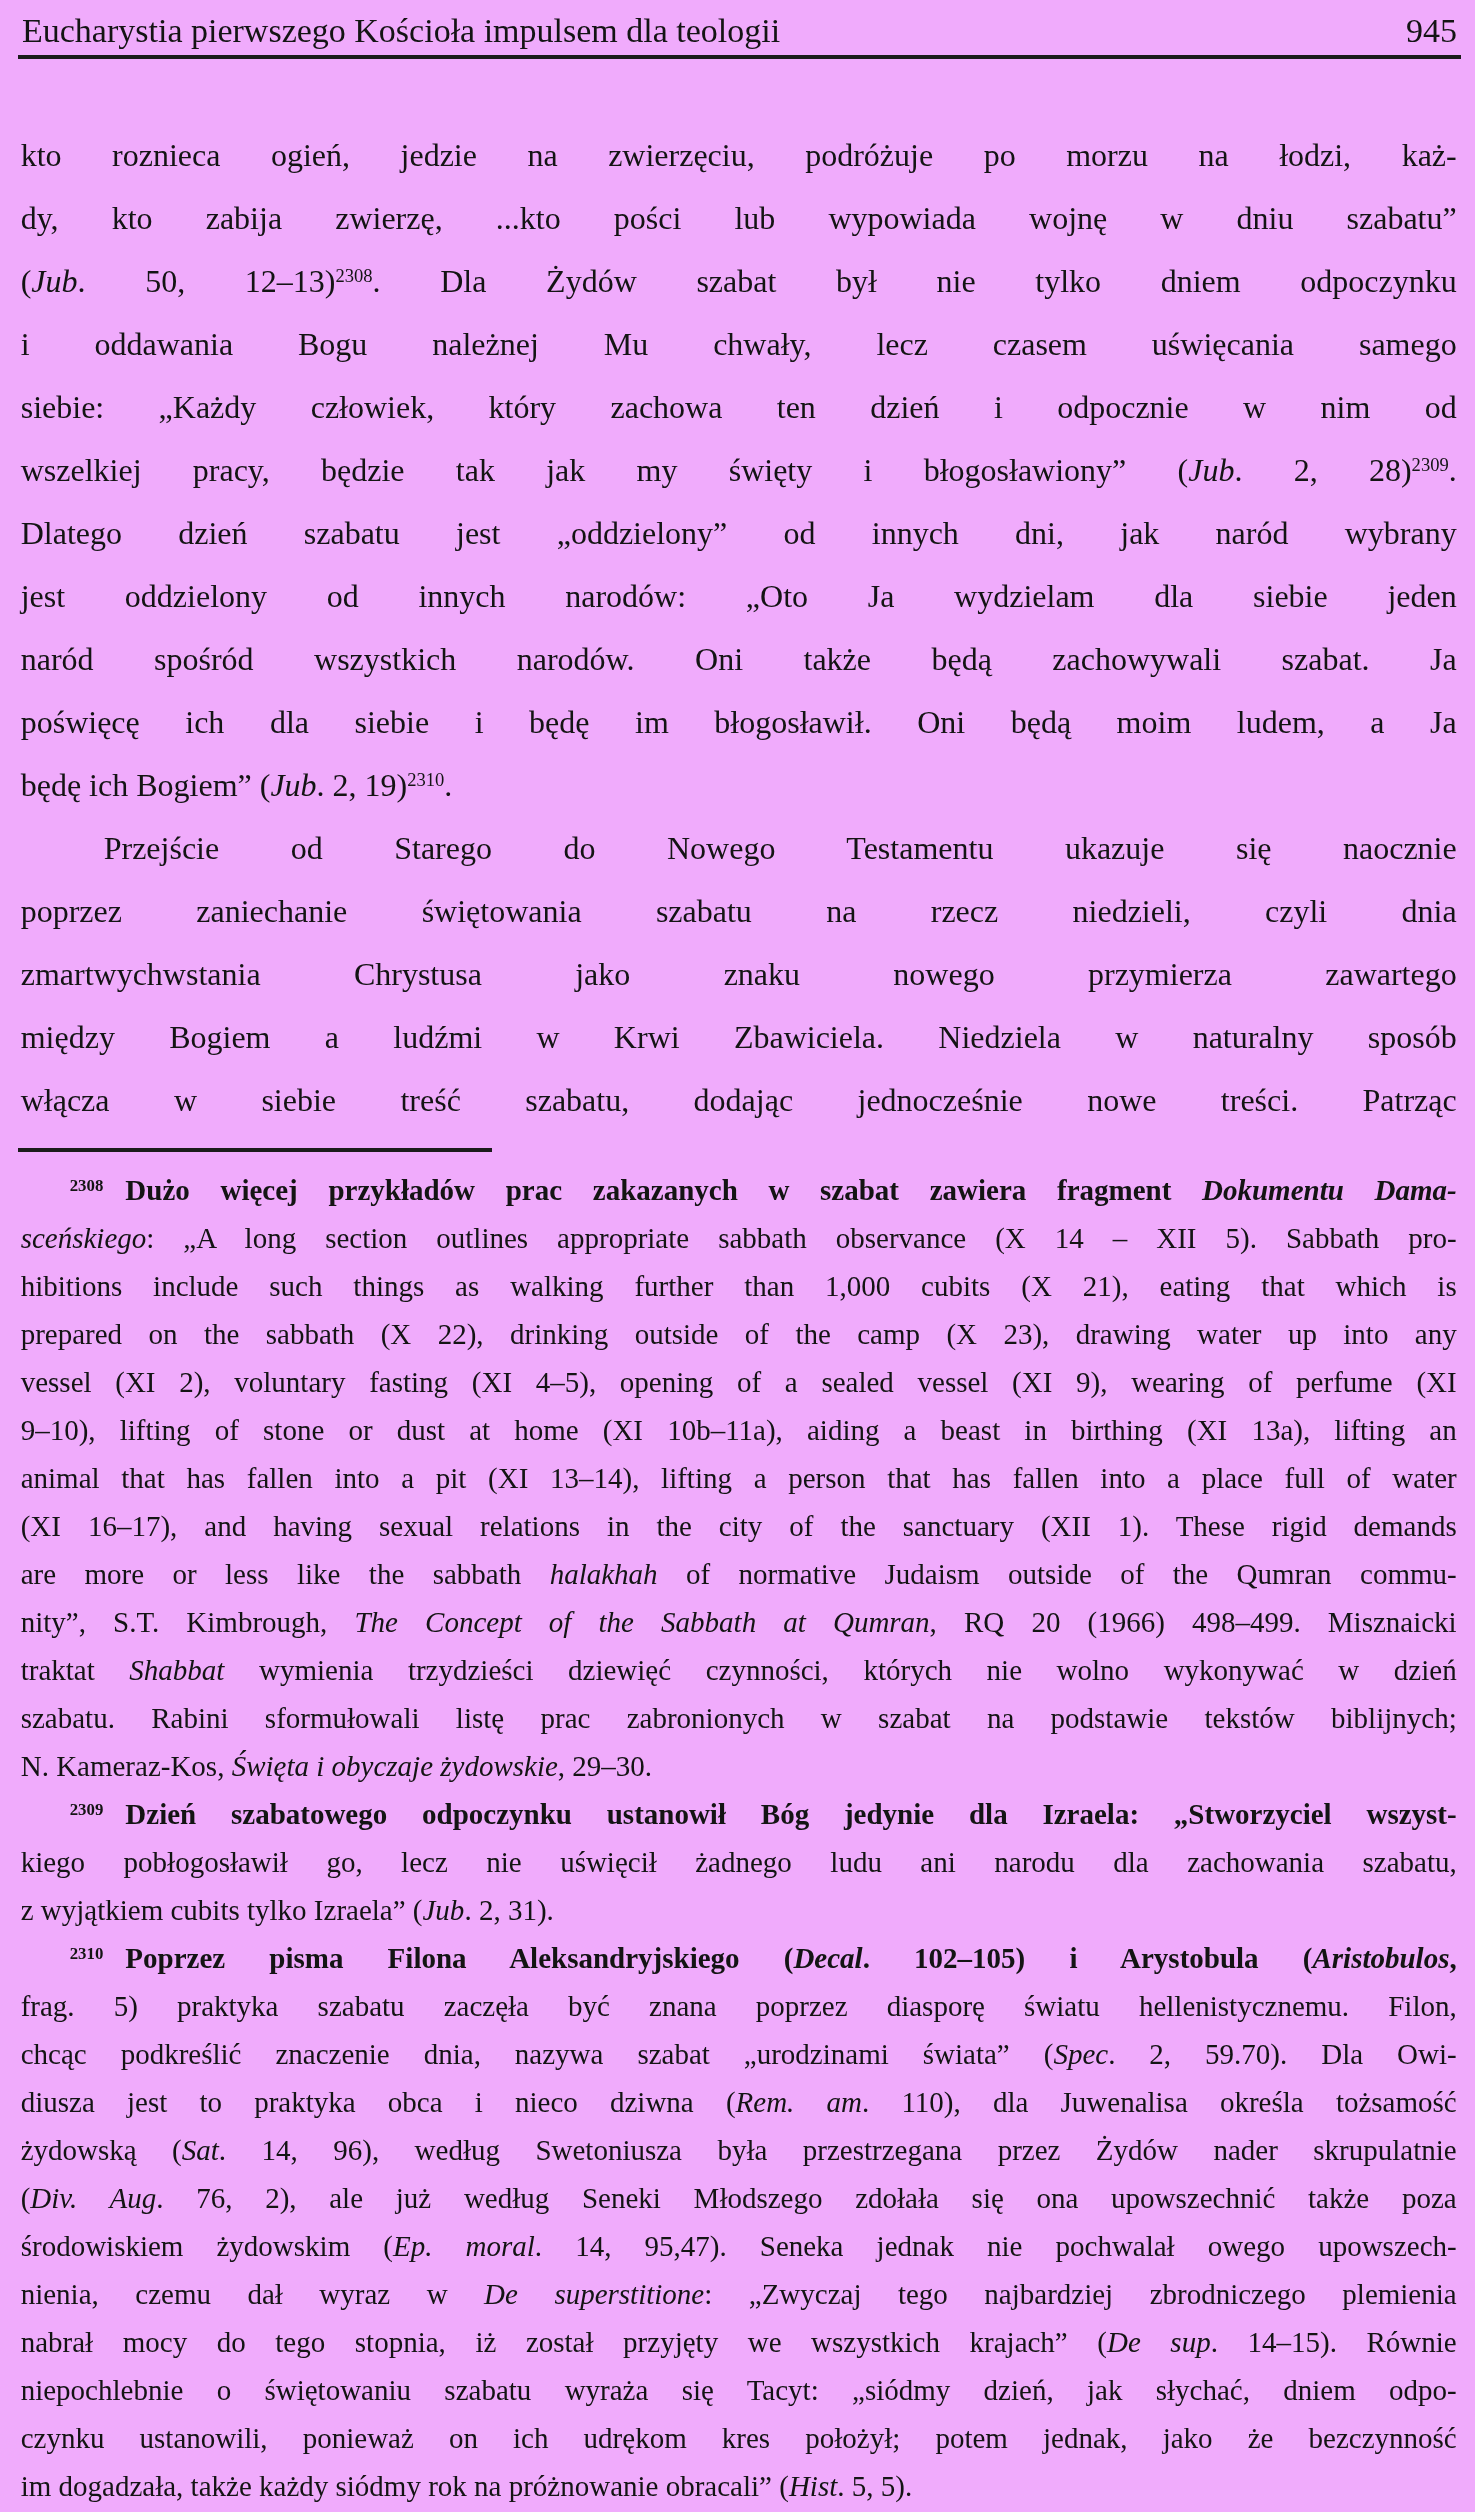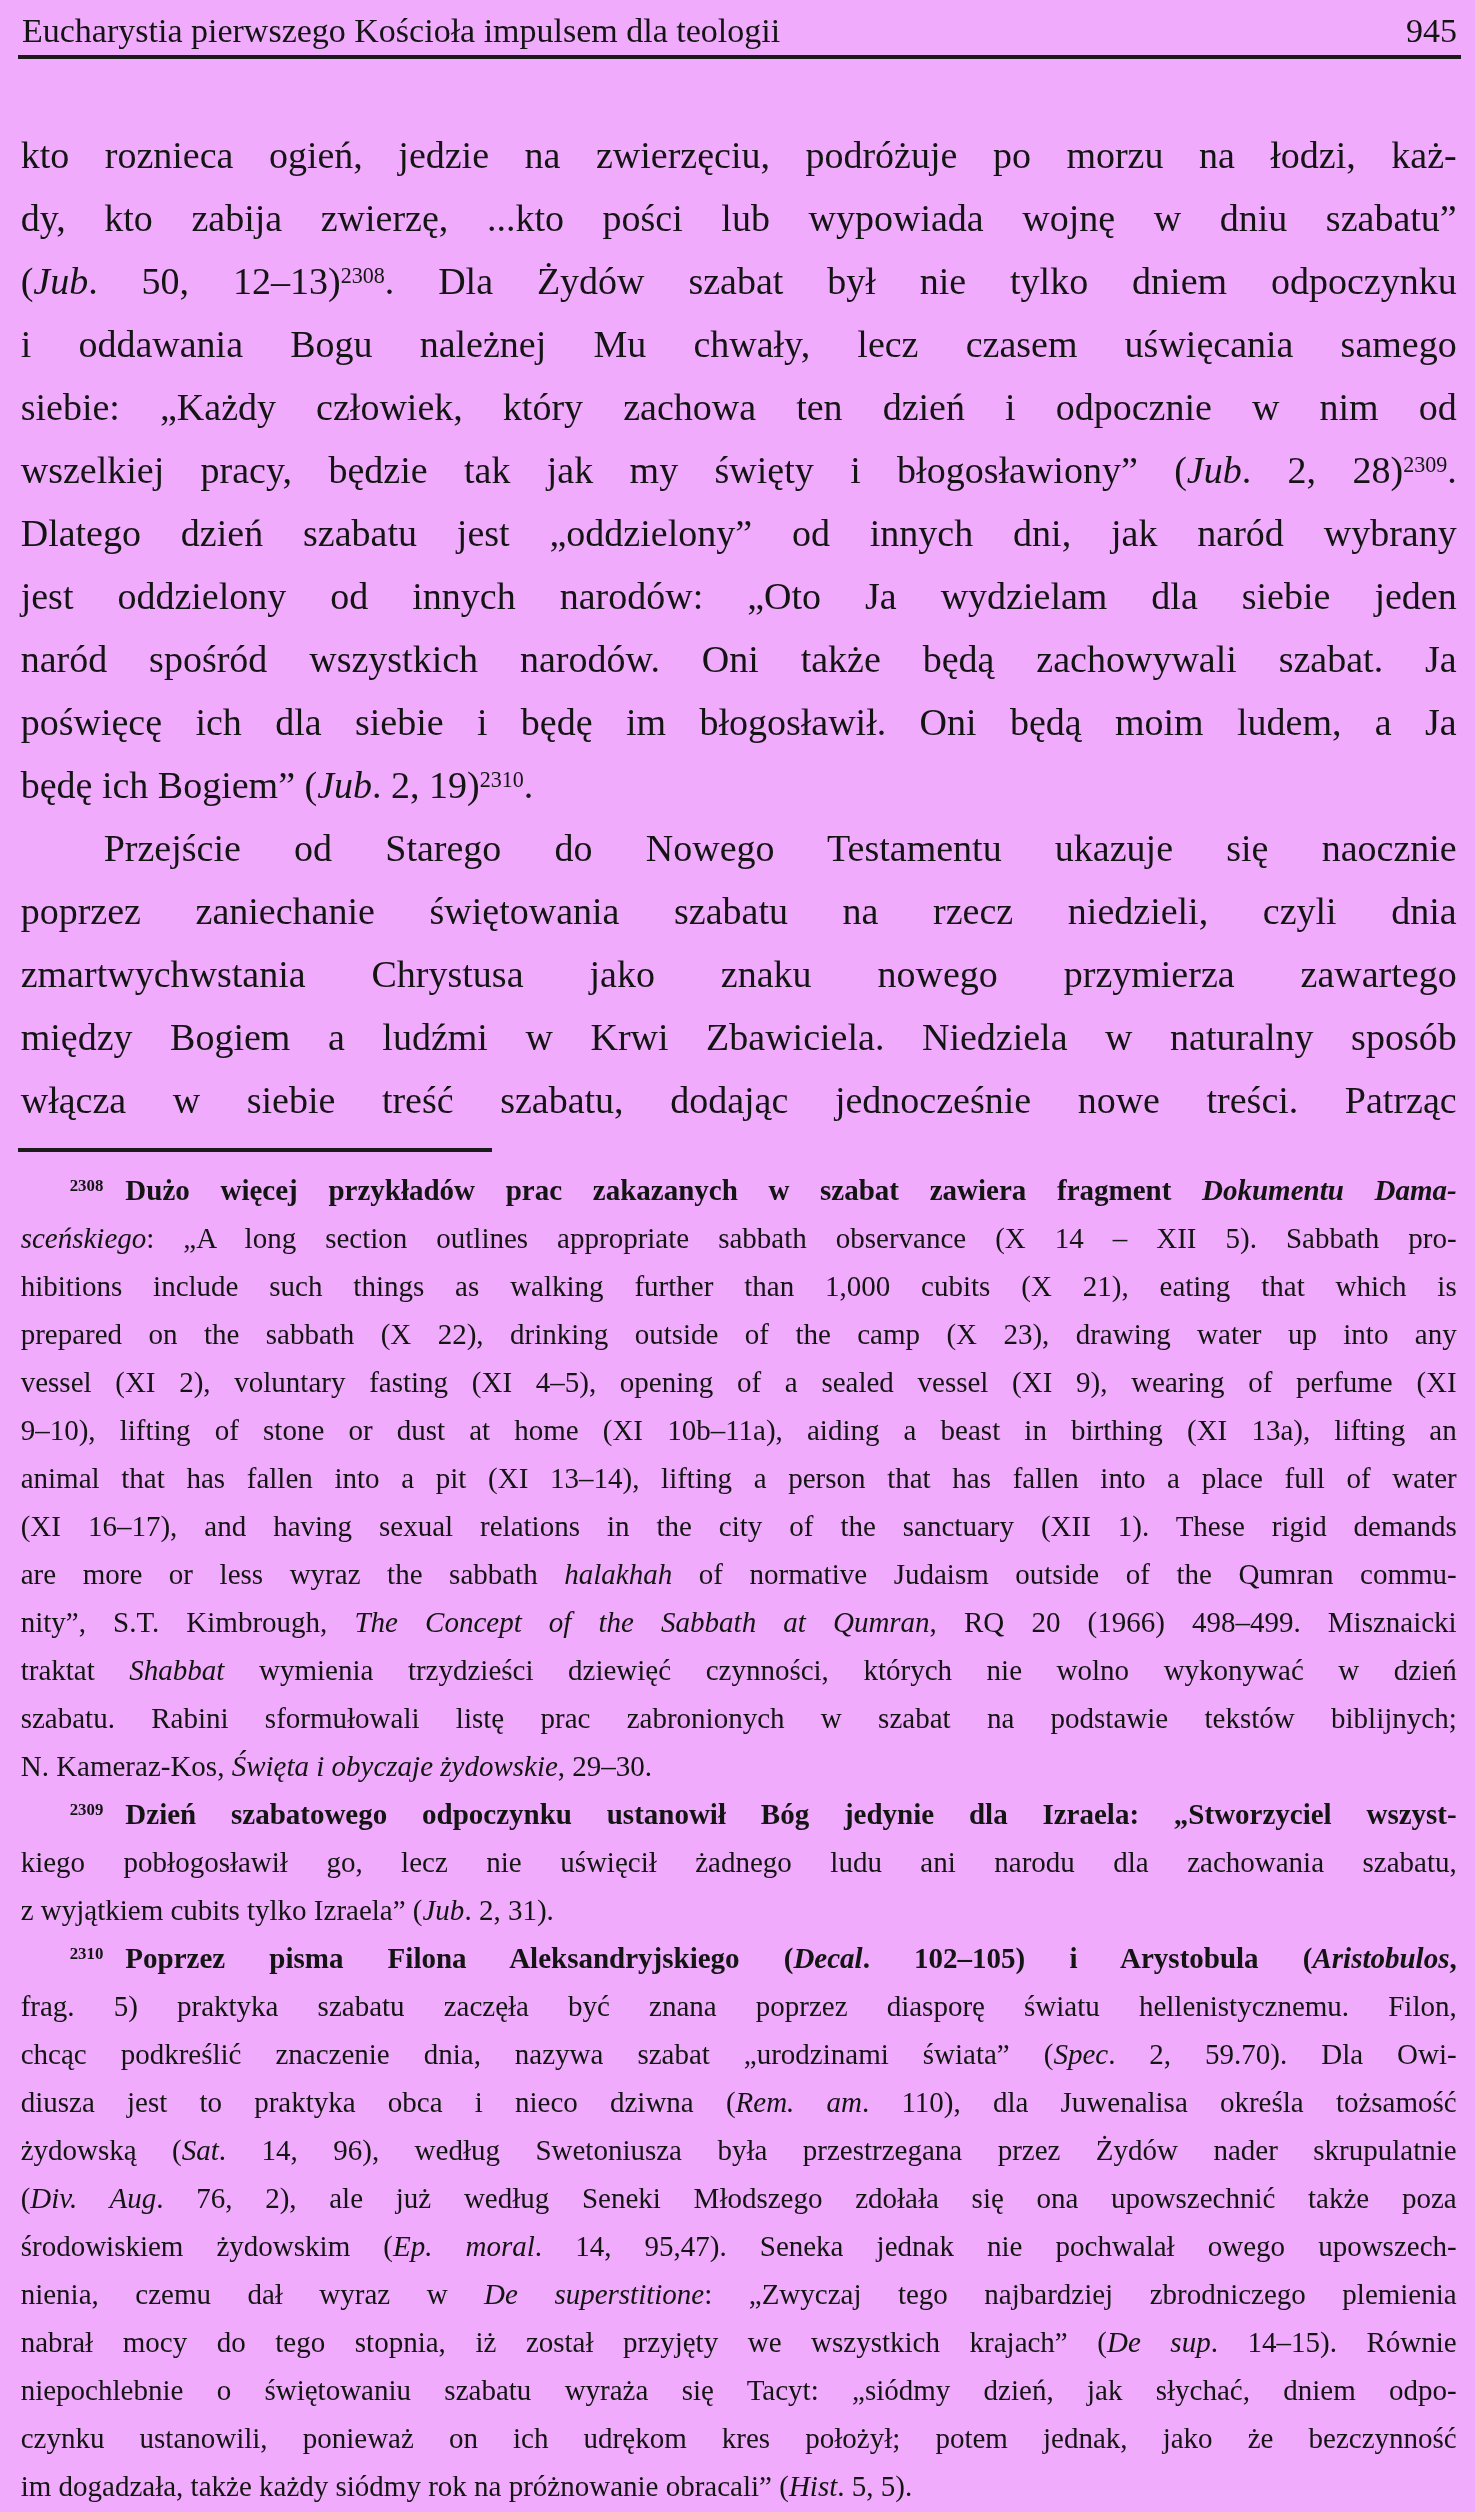--- a/index.html
+++ b/index.html
@@ -12,21 +12,21 @@
     position:absolute; top:11.8px; left:22px; right:19px;
     display:flex; justify-content:space-between; align-items:baseline;
     font-size:34px; line-height:38px; white-space:nowrap;
   }
   .hrule {
     position:absolute; top:55px; left:17.7px; width:1443px; height:3.7px;
     background:#1b1b1b;
   }
   .bodytext {
     position:absolute; top:124px; left:20.7px; width:1436px;
-    font-size:38px;
+    font-size:32px;
   }
   .tline {
     height:63px; line-height:63px;
     text-align:justify; text-align-last:justify;
   }
   .footnotes .tline { height:48px; line-height:48px; }
   .tline.endline { text-align-last:left; }
   .it { font-style:italic; }
   .sup { font-size:0.58em; position:relative; top:-0.52em; }
   .ind { text-indent:83px; }
@@ -74,21 +74,21 @@
   <section class="footnotes" id="footnotes">
       <div>
         <div class="tline fnfirst"><span class="sup fnmark">2308</span><span>Dużo więcej przykładów prac zakazanych w szabat zawiera fragment </span><span class="it">Dokumentu Dama-</span></div>
         <div class="tline"><span class="it">sceńskiego</span><span>: „A long section outlines appropriate sabbath observance (X 14 – XII 5). Sabbath pro-</span></div>
         <div class="tline"><span>hibitions include such things as walking further than 1,000 cubits (X 21), eating that which is</span></div>
         <div class="tline"><span>prepared on the sabbath (X 22), drinking outside of the camp (X 23), drawing water up into any</span></div>
         <div class="tline"><span>vessel (XI 2), voluntary fasting (XI 4–5), opening of a sealed vessel (XI 9), wearing of perfume (XI</span></div>
         <div class="tline"><span>9–10), lifting of stone or dust at home (XI 10b–11a), aiding a beast in birthing (XI 13a), lifting an</span></div>
         <div class="tline"><span>animal that has fallen into a pit (XI 13–14), lifting a person that has fallen into a place full of water</span></div>
         <div class="tline"><span>(XI 16–17), and having sexual relations in the city of the sanctuary (XII 1). These rigid demands</span></div>
-        <div class="tline"><span>are more or less wyraz the sabbath </span><span class="it">halakhah</span><span> of normative Judaism outside of the Qumran commu-</span></div>
+        <div class="tline"><span>are more or less like the sabbath </span><span class="it">halakhah</span><span> of normative Judaism outside of the Qumran commu-</span></div>
         <div class="tline"><span>nity”, S.T. Kimbrough, </span><span class="it">The Concept of the Sabbath at Qumran</span><span>, RQ 20 (1966) 498–499. Misznaicki</span></div>
         <div class="tline"><span>traktat </span><span class="it">Shabbat</span><span> wymienia trzydzieści dziewięć czynności, których nie wolno wykonywać w dzień</span></div>
         <div class="tline"><span>szabatu. Rabini sformułowali listę prac zabronionych w szabat na podstawie tekstów biblijnych;</span></div>
         <div class="tline endline"><span>N. Kameraz-Kos, </span><span class="it">Święta i obyczaje żydowskie</span><span>, 29–30.</span></div>
       </div>
       <div>
         <div class="tline fnfirst"><span class="sup fnmark">2309</span><span>Dzień szabatowego odpoczynku ustanowił Bóg jedynie dla Izraela: „Stworzyciel wszyst-</span></div>
         <div class="tline"><span>kiego pobłogosławił go, lecz nie uświęcił żadnego ludu ani narodu dla zachowania szabatu,</span></div>
         <div class="tline endline"><span>z wyjątkiem cubits tylko Izraela” (</span><span class="it">Jub</span><span>. 2, 31).</span></div>
       </div>

